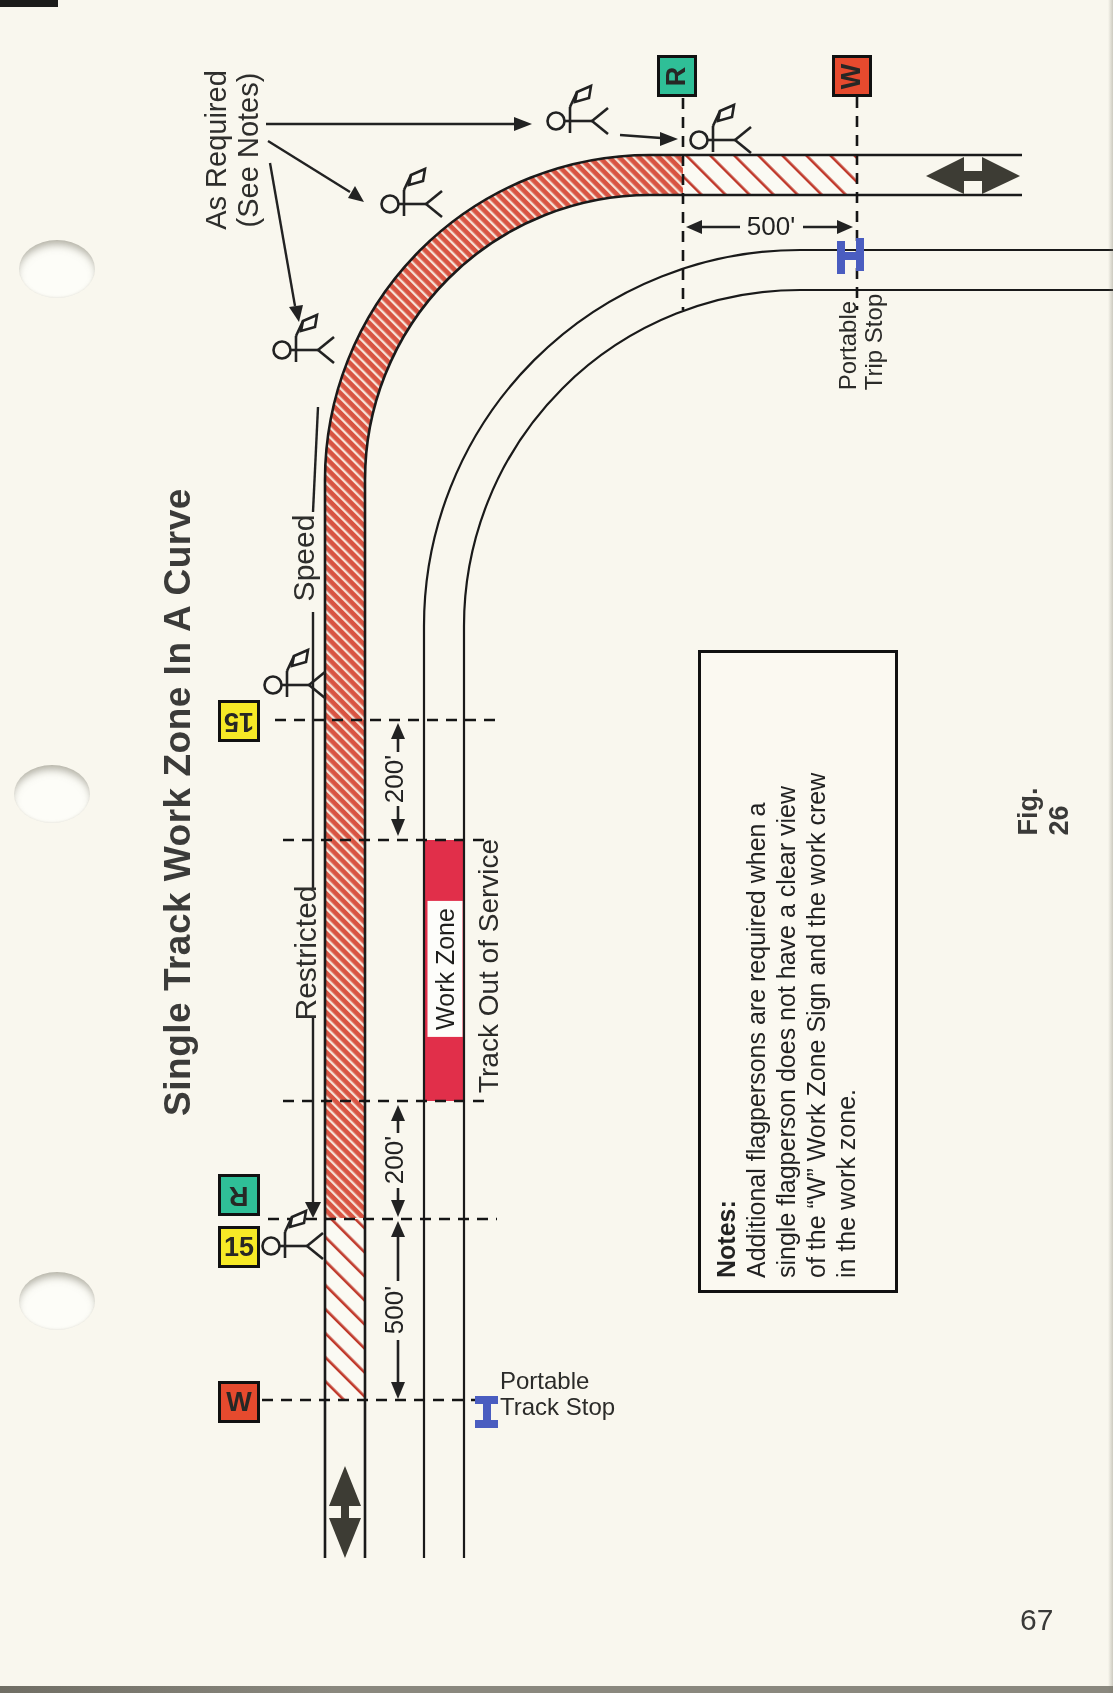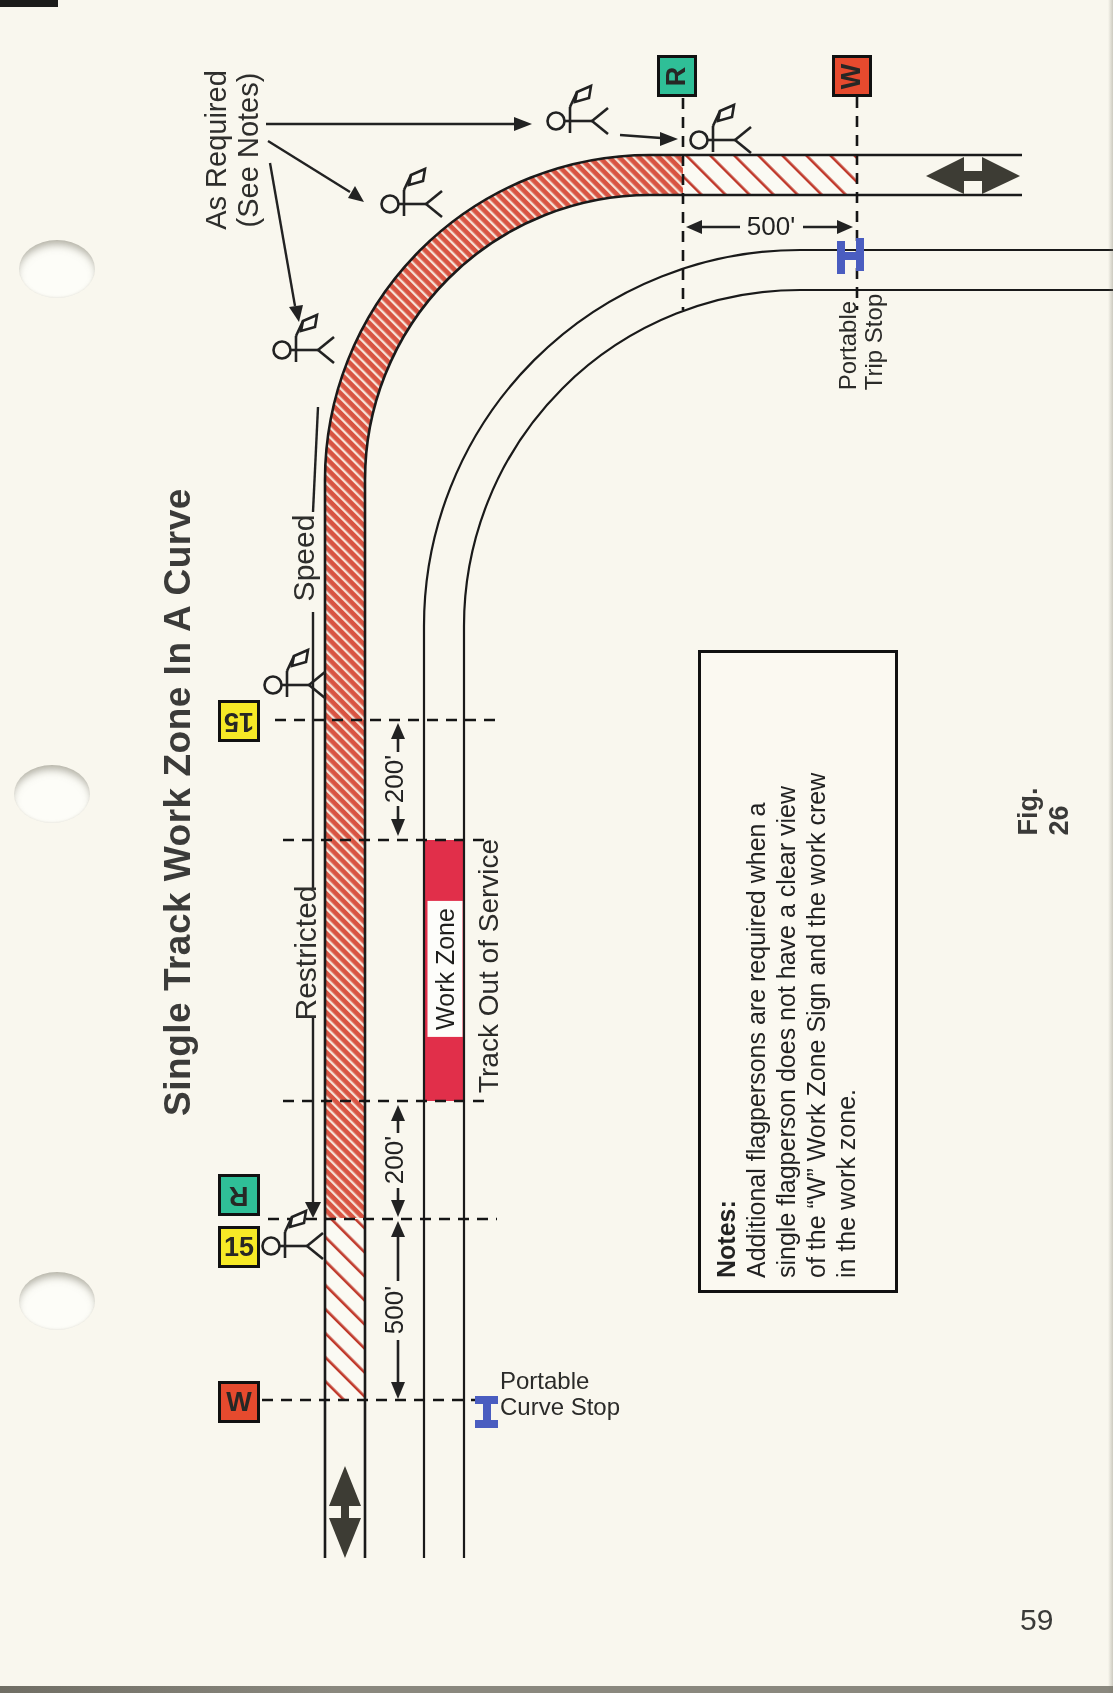--- a/index.html
+++ b/index.html
@@ -198,34 +198,34 @@
   <div class="rotc dim" style="left:394px;top:779px;">200'</div>
   <div class="rotc dim" style="left:394px;top:1160px;">200'</div>
   <div class="rotc dim" style="left:394px;top:1310px;">500'</div>
 
   <div class="rotc wzlabel" style="left:445px;top:969px;">Work Zone</div>
   <div class="rotc oos" style="left:489px;top:966px;">Track Out of Service</div>
 
   <div class="rotc portable" style="left:861px;top:342px;text-align:left;">Portable
 Trip Stop</div>
   <div class="abs portable" style="left:500px;top:1368px;">Portable
-Curve Stop</div>
+Track Stop</div>
 
   <div class="notesbox">
     <div class="notesinner">
       <div class="nh">Notes:</div>
       <div class="nb">Additional flagpersons are required when a
 single flagperson does not have a clear view
 of the “W” Work Zone Sign and the work crew
 in the work zone.</div>
     </div>
   </div>
 
   <div class="rotc fig" style="left:1044px;top:801px;">Fig. 26</div>
-  <div class="abs pageno" style="left:1020px;top:1603px;">59</div>
+  <div class="abs pageno" style="left:1020px;top:1603px;">67</div>
 
   <div class="hole" style="left:19px;top:240px;"></div>
   <div class="hole" style="left:14px;top:765px;"></div>
   <div class="hole" style="left:19px;top:1272px;"></div>
   <div class="edge-topleft"></div>
   <div class="edge-bottom"></div>
   <div class="edge-right"></div>
 </div>
 
 </body></html>

